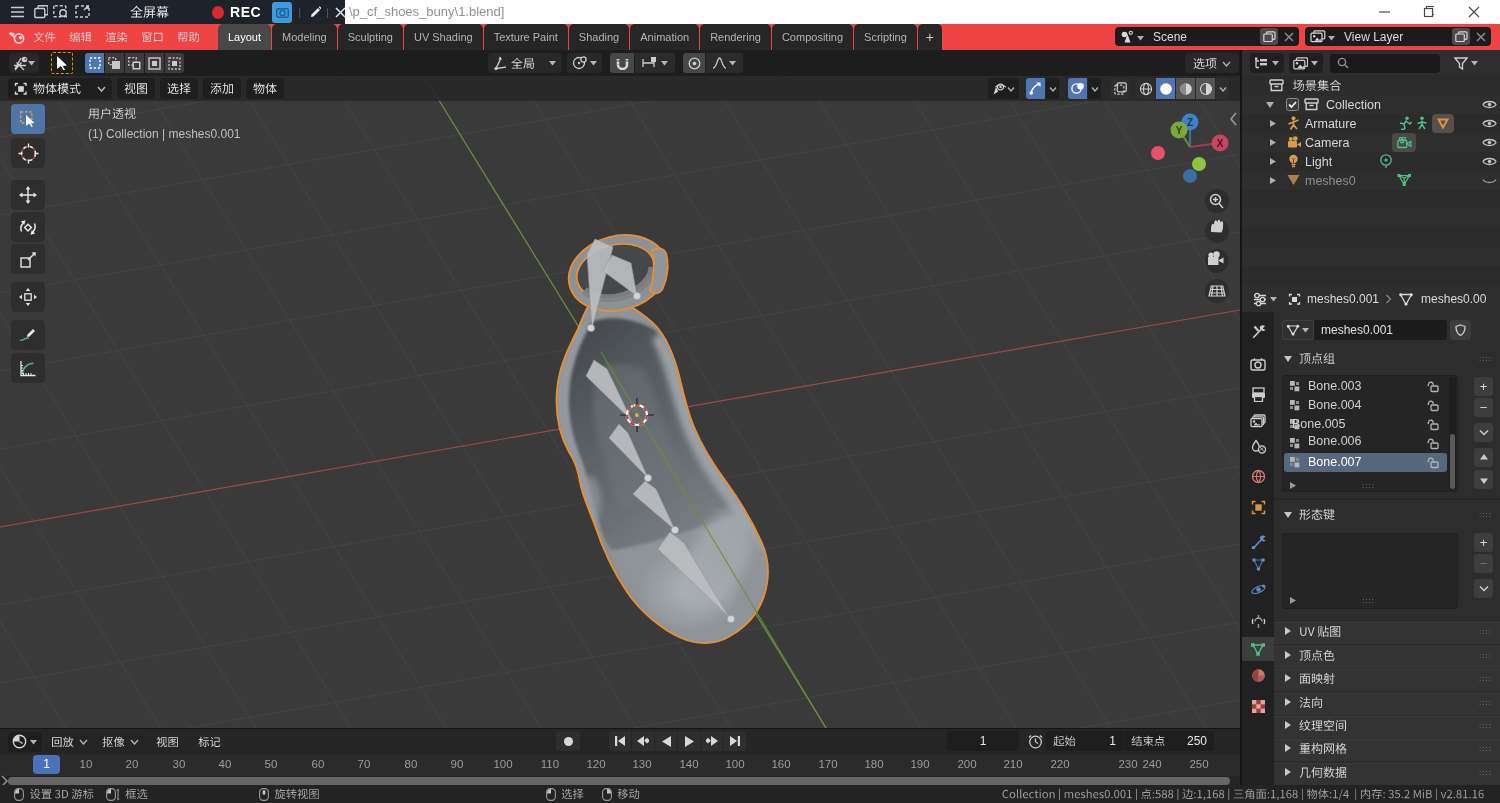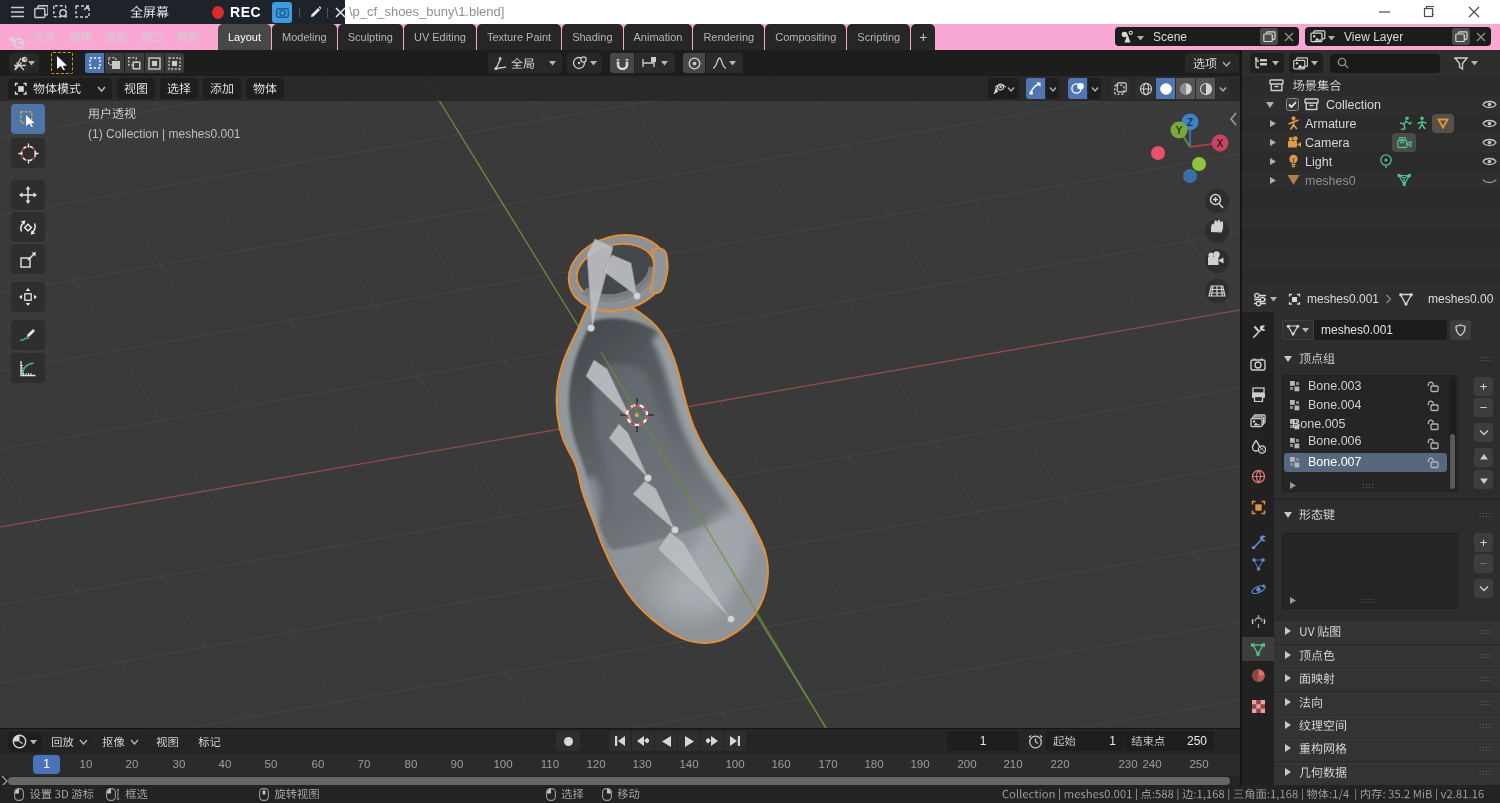--- a/index.html
+++ b/index.html
@@ -5,21 +5,21 @@
   font-family:"Liberation Sans",sans-serif;-webkit-font-smoothing:antialiased}
 #root{position:relative;width:1500px;height:803px}
 .abs{position:absolute}
 svg.t{display:inline-block;vertical-align:middle}
 .row{display:flex;align-items:center}
 
 #title{left:0;top:0;width:1500px;height:24px;background:#fff}
 #titleL{left:0;top:0;width:345px;height:24px;background:#1e222a;display:flex;align-items:center}
 #titleTxt{position:absolute;left:349px;top:4px;color:#8c9096;font-size:13px}
 
-#topbar{left:0;top:24px;width:1500px;height:26px;background:#f9a8d4;display:flex;align-items:flex-end;position:absolute}
+#topbar{left:0;top:24px;width:1500px;height:26px;background:#ef4444;display:flex;align-items:center;position:absolute}
 .menu{color:#d2d2d2;padding:0 6.5px;display:flex;align-items:center;height:100%}
 .tab{height:26px;display:flex;align-items:center;padding:0 10px;background:#262626;white-space:nowrap;
   color:#b4b4b4;font-size:11px;border-radius:5px 5px 0 0;margin-right:1px}
 .tab.on{background:#484848;color:#fff}
 .fld{background:#1f1f1f;border-radius:4px;height:20px;display:flex;align-items:center;color:#dcdcdc;font-size:12px}
 
 #toolrow{left:0;top:50px;width:1240px;height:26px;background:#1d1d1d;display:flex;align-items:center}
 #olhead{left:1240px;top:50px;width:260px;height:26px;background:#2e2e2e;display:flex;align-items:center;border-left:2px solid #141414}
 .wdg{background:#282828;border-radius:4px;height:20px;display:flex;align-items:center}
 
@@ -127,21 +127,21 @@
       </div>
       <div class="menu">
         <svg class="t" width="23" height="12" viewBox="0 -10.35 23 12.19">
           <path fill="#cfcfcf" d="M3.2 -9.7V-8.8H0.8V-8.1H3.2V-7.2H1V-6.5H3.2V-6.3C3.2 -6.1 3.1 -5.9 3.1 -5.6H0.6V-4.9H2.7C2.4 -4.4 1.8 -3.9 0.8 -3.6C1 -3.4 1.3 -3.1 1.4 -3C2.7 -3.4 3.3 -4.2 3.7 -4.9H6.2V-5.6H4C4 -5.9 4 -6.1 4 -6.3V-6.5H5.9V-7.2H4V-8.1H6.1V-8.8H4V-9.7ZM6.7 -9.2V-3.5H7.5V-8.4H9.5C9.2 -7.9 8.8 -7.4 8.4 -6.9C9.5 -6.3 9.8 -5.8 9.8 -5.4C9.8 -5.1 9.8 -5 9.5 -4.9C9.4 -4.8 9.2 -4.8 9.1 -4.8C8.7 -4.7 8.3 -4.8 7.8 -4.8C8 -4.6 8.1 -4.3 8.1 -4.1C8.5 -4 9 -4 9.4 -4.1C9.7 -4.1 9.9 -4.2 10.1 -4.3C10.5 -4.5 10.7 -4.8 10.7 -5.3C10.7 -5.8 10.3 -6.4 9.4 -7C9.8 -7.6 10.3 -8.3 10.8 -8.9L10.2 -9.2L10 -9.2ZM1.7 -3V0.3H2.6V-2.2H5.3V0.9H6.2V-2.2H9.1V-0.7C9.1 -0.5 9 -0.5 8.8 -0.5C8.6 -0.5 8 -0.5 7.2 -0.5C7.3 -0.3 7.5 0 7.5 0.3C8.5 0.3 9.1 0.3 9.5 0.1C9.8 0 10 -0.2 10 -0.6V-3H6.2V-3.9H5.3V-3Z M18.8 -9.7C18.8 -8.8 18.8 -7.9 18.8 -7H16.9V-6.2H18.7C18.6 -3.4 18 -1.1 15.8 0.3C16 0.4 16.3 0.7 16.4 0.9C18.7 -0.6 19.4 -3.2 19.6 -6.2H21.3C21.2 -2 21.1 -0.5 20.8 -0.1C20.7 0 20.6 0 20.4 0C20.1 0 19.6 0 18.9 -0C19 0.2 19.1 0.6 19.2 0.8C19.8 0.9 20.4 0.9 20.7 0.8C21.1 0.8 21.4 0.7 21.6 0.4C22 -0.1 22.1 -1.8 22.2 -6.6C22.2 -6.7 22.2 -7 22.2 -7H19.6C19.6 -7.9 19.6 -8.8 19.6 -9.7ZM11.9 -1.1 12.1 -0.2C13.4 -0.5 15.4 -1 17.2 -1.4L17.1 -2.2L16.5 -2V-9.1H12.7V-1.3ZM13.5 -1.4V-3.4H15.7V-1.9ZM13.5 -5.9H15.7V-4.2H13.5ZM13.5 -6.6V-8.3H15.7V-6.6Z"></path>
         </svg>
       </div>
       <div style="width:12px"></div>
       <div class="tab on">Layout</div>
       <div class="tab">Modeling</div>
       <div class="tab">Sculpting</div>
-      <div class="tab">UV Editing</div>
+      <div class="tab">UV Shading</div>
       <div class="tab">Texture Paint</div>
       <div class="tab">Shading</div>
       <div class="tab">Animation</div>
       <div class="tab">Rendering</div>
       <div class="tab">Compositing</div>
       <div class="tab">Scripting</div>
       <div class="tab" style="padding:0 8px;color:#c8c8c8;font-size:14px">+</div>
       <div class="fld" style="position:absolute;left:1115px;top:3px;width:184px;height:19px;background:#1c1c1c">
         <svg width="15" height="14" style="margin-left:5px">
           <path fill="#d8d8d8" d="M4.5 12.5L7.5 4l3 8.5z"></path>
@@ -771,21 +771,21 @@
         <span style="margin-left:6px;color:#dcdcdc;font-size:12px">meshes0.001</span>
         <svg width="8" height="10" style="margin-left:6px">
           <path fill="none" stroke="#888" stroke-width="1.3" d="M1.5 1l4 4-4 4"></path>
         </svg>
         <svg width="14" height="13" style="margin-left:6px">
           <path fill="none" stroke="#d8d8d8" stroke-width="1.3" d="M1.5 1.5h11L7 11.5z"></path>
           <circle cx="1.8" cy="1.8" r="1.6" fill="#d8d8d8"></circle>
           <circle cx="12.2" cy="1.8" r="1.6" fill="#d8d8d8"></circle>
           <circle cx="7" cy="11" r="1.6" fill="#d8d8d8"></circle>
         </svg>
-        <span style="margin-left:15px;color:#dcdcdc;font-size:12px">meshes0.00</span>
+        <span style="margin-left:8px;color:#dcdcdc;font-size:12px">meshes0.00</span>
       </div>
       <div id="ptabs">
         <div class="ptab" style="top:7px;">
           <svg width="15" height="15">
             <path fill="none" stroke="#ccc" stroke-width="1.6" d="M3 13L10 5.5"></path>
             <path fill="#ccc" d="M9 2.5A3.4 3.4 0 0114 2l-2.3 2.5 2.8 1.5A3.4 3.4 0 019 2.5z"></path>
             <path stroke="#ccc" stroke-width="2.2" d="M3.5 2.5l4 4.5"></path>
             <path stroke="#ccc" stroke-width="1.2" d="M2 13.8l1.8-2"></path>
           </svg>
         </div>

